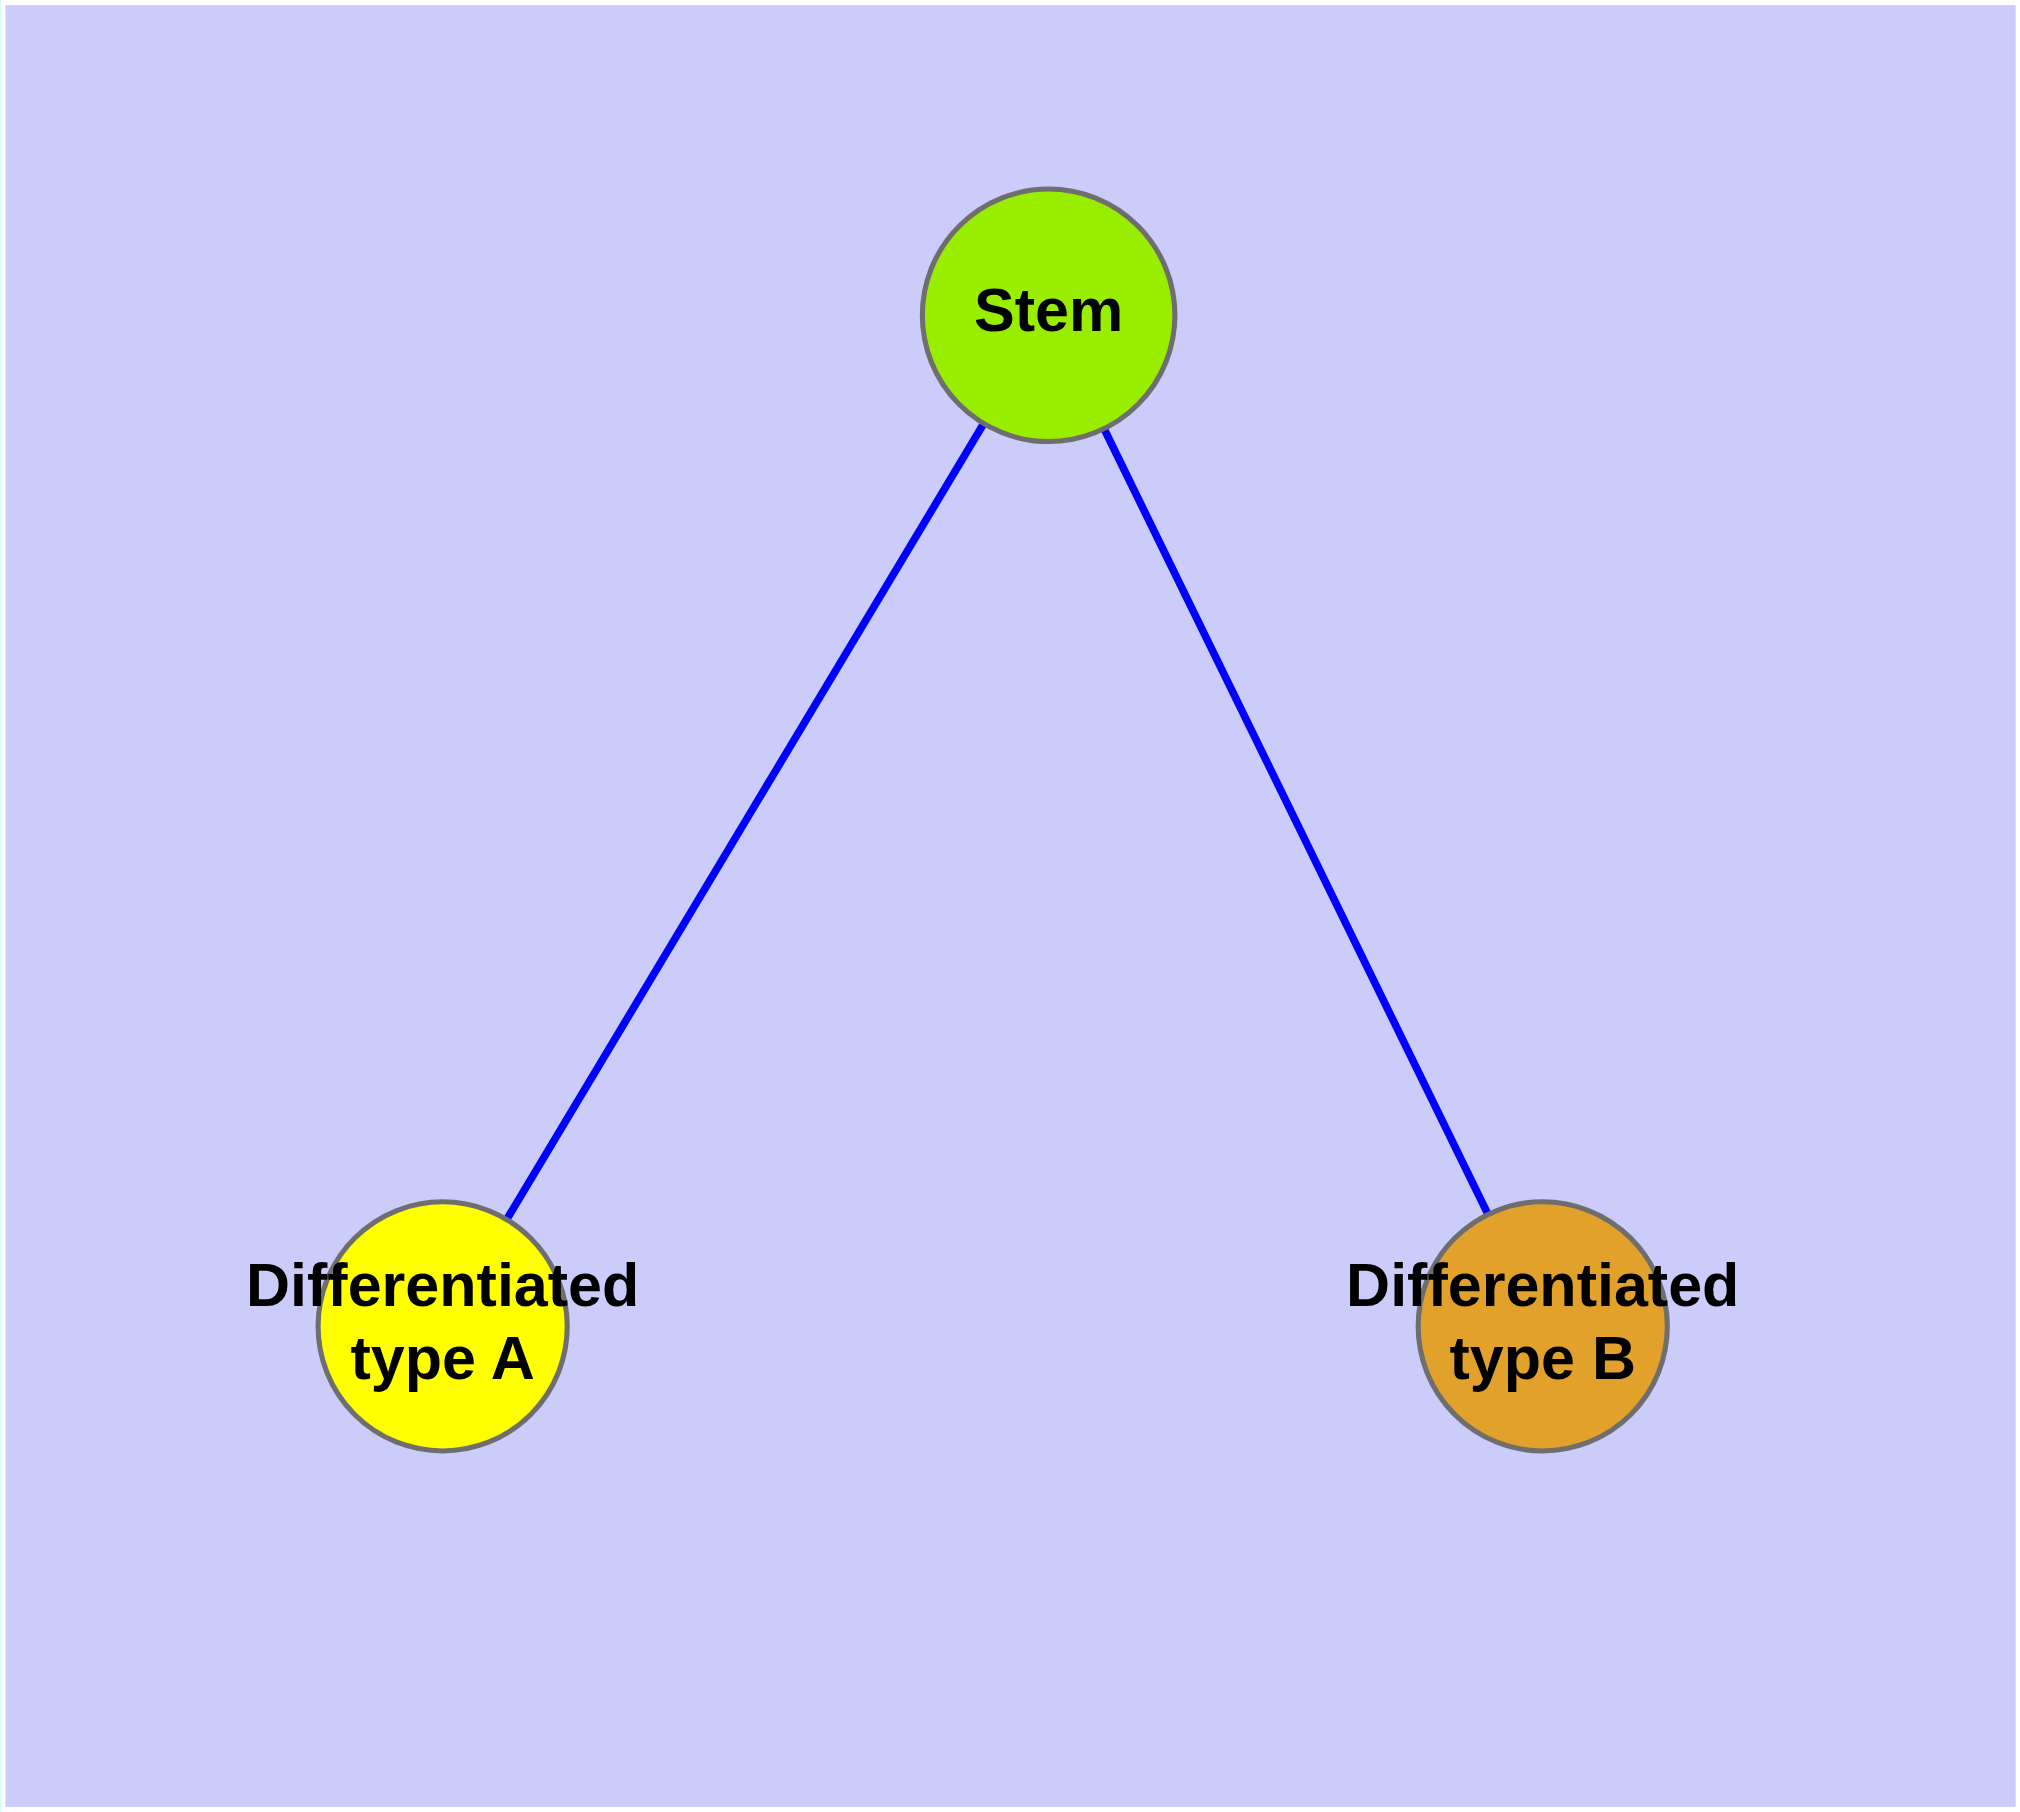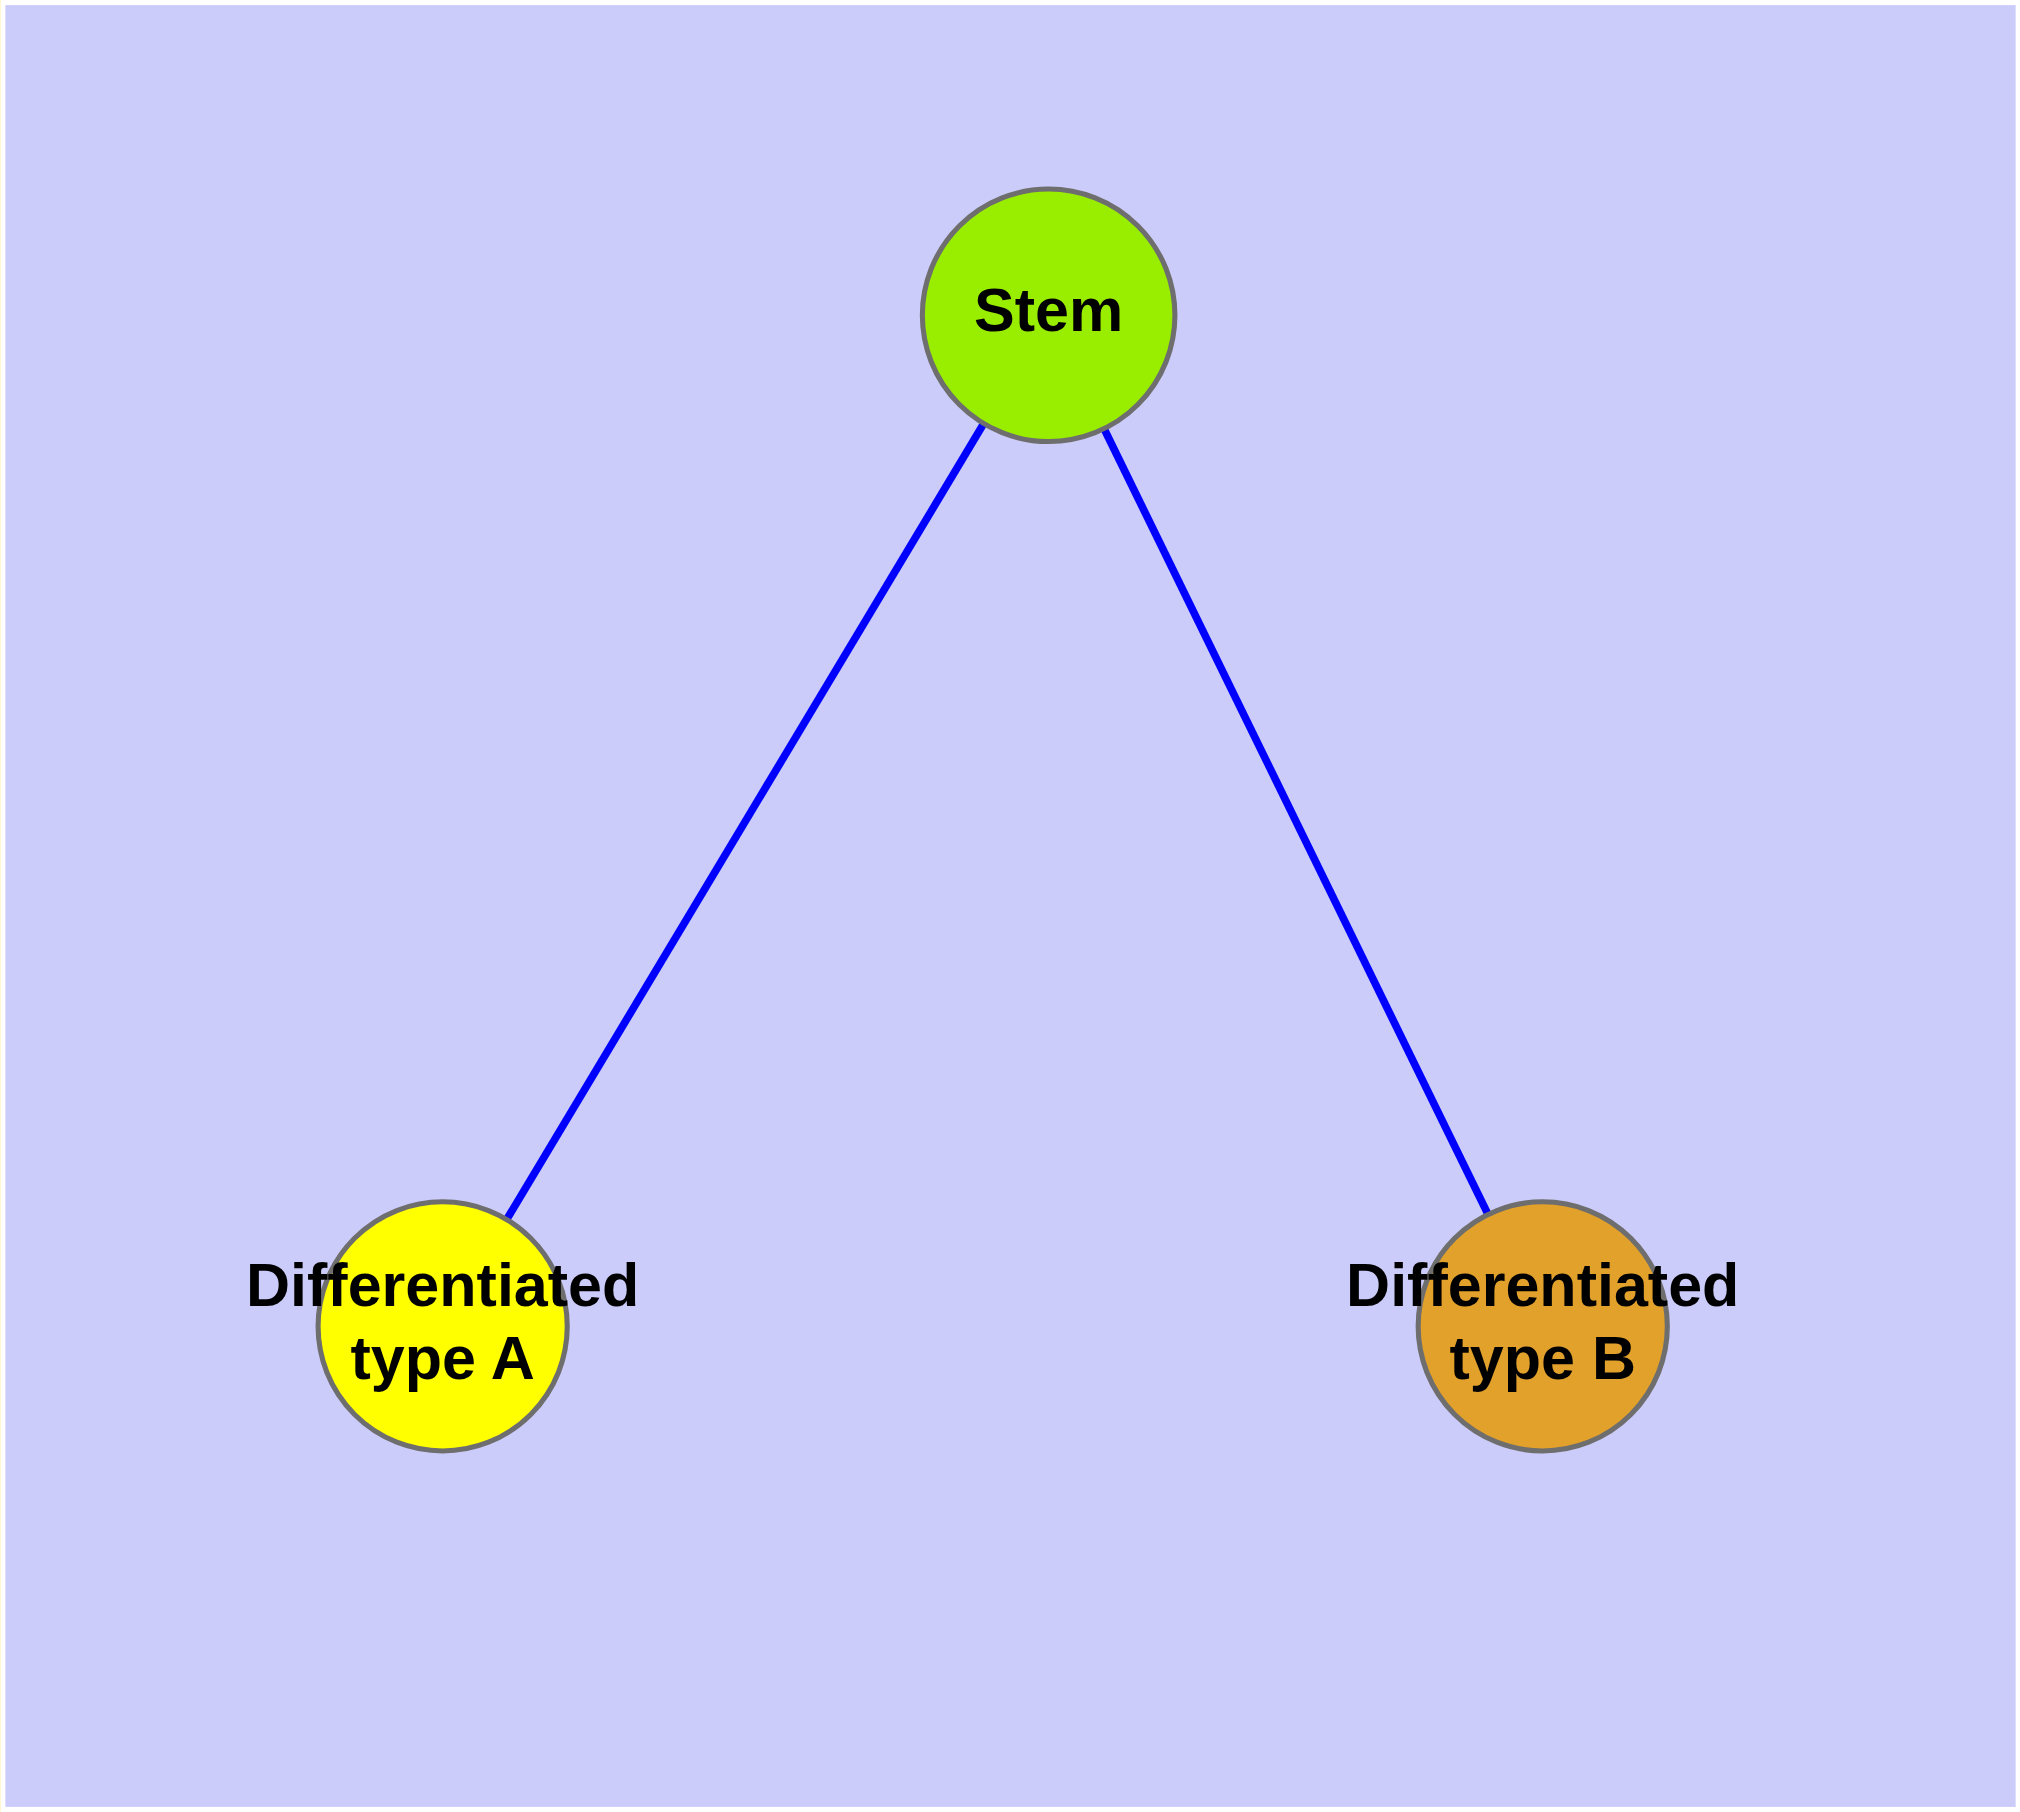--- a/index.html
+++ b/index.html
@@ -10,21 +10,21 @@
   body {
     width: 2021px;
     height: 1812px;
     overflow: hidden;
     font-family: "Liberation Sans", sans-serif;
   }
   #graph-canvas {
     position: relative;
     width: 1610px;
     height: 1812px;
-    background: #fde047;
+    background: #5eead4;
   }
   #graph-svg {
     position: absolute;
     top: 0;
     left: 0;
     width: 2021px;
     height: 1812px;
     display: block;
   }
   .node-label {

